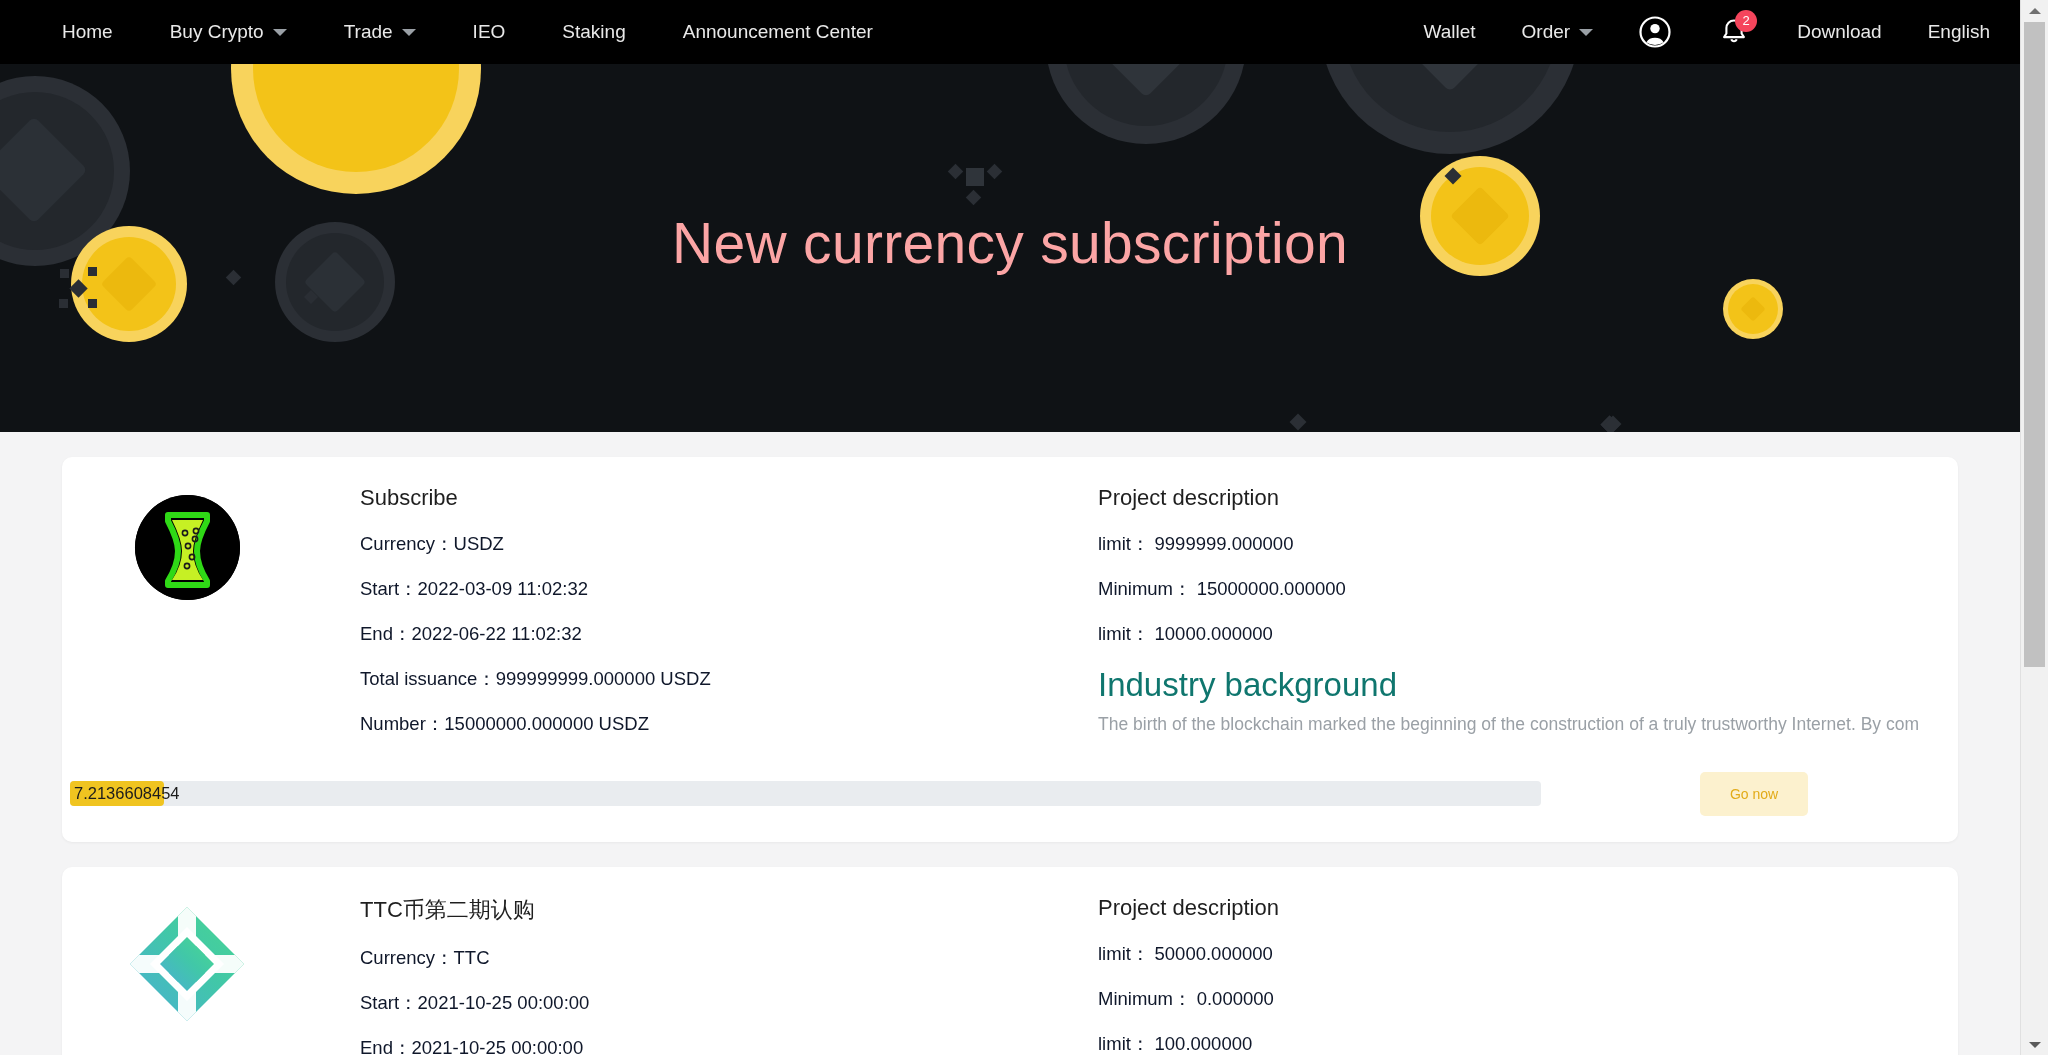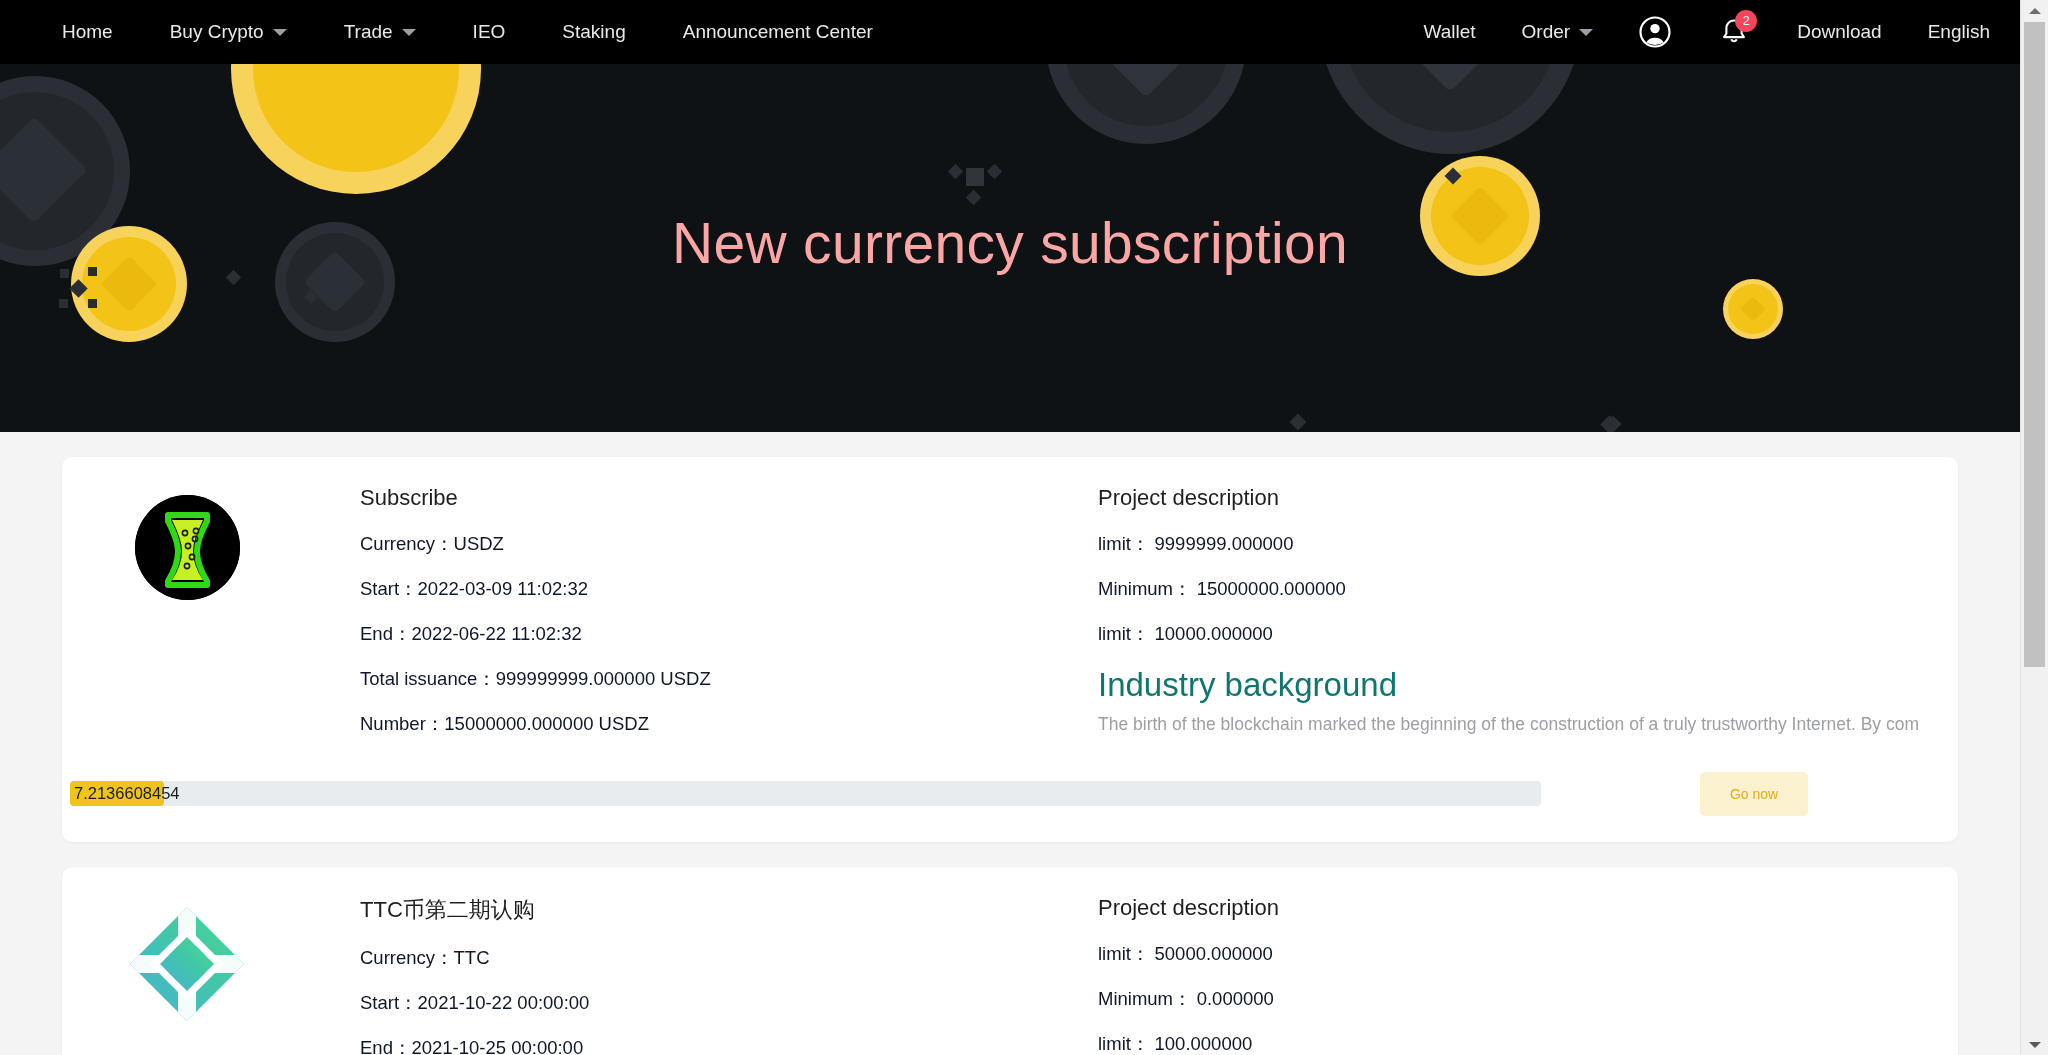--- a/index.html
+++ b/index.html
@@ -363,21 +363,21 @@
               <path d="M59 2 L68 11 L68 107 L59 116 L50 107 L50 11 Z" fill="#ffffff" opacity="0.95"></path>
               <path d="M2 59 L11 50 L107 50 L116 59 L107 68 L11 68 Z" fill="#ffffff" opacity="0.95"></path>
               <path d="M59 32 L86 59 L59 86 L32 59 Z" fill="url(#gdia)"></path>
             </svg>
           </div>
         </div>
 
         <div class="col-info">
           <div class="sec-title">TTC币第二期认购</div>
           <div class="kv">Currency：TTC</div>
-          <div class="kv">Start：2021-10-22 00:00:00</div>
+          <div class="kv">Start：2021-10-25 00:00:00</div>
           <div class="kv">End：2021-10-25 00:00:00</div>
         </div>
 
         <div class="col-desc">
           <div class="sec-title">Project description</div>
           <div class="kv">limit： 50000.000000</div>
           <div class="kv">Minimum： 0.000000</div>
           <div class="kv">limit： 100.000000</div>
         </div>
       </div>

